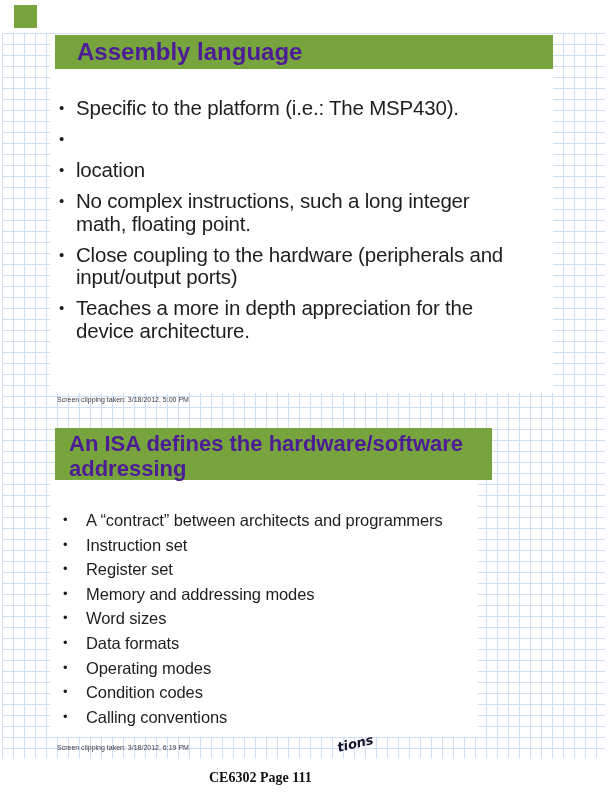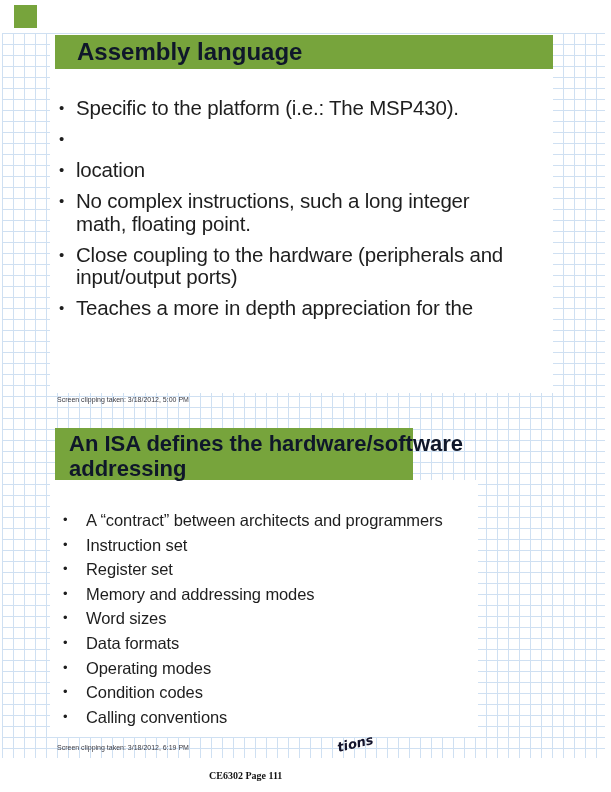--- a/index.html
+++ b/index.html
@@ -22,29 +22,29 @@
   .corner-marker{
     position:absolute;left:14px;top:5px;width:23px;height:23px;
     background:var(--green);
   }
 
   .slide-white{position:absolute;background:#ffffff;}
   #slide1-body{left:50px;top:34px;width:503px;height:359px;}
   #slide2-body{left:50px;top:480px;width:428px;height:257px;}
 
   .slide-titlebar{
-    position:absolute;background:var(--green);color:#0f172a;
+    position:absolute;background:var(--green);color:#4c1d95;
     font-weight:bold;box-sizing:border-box;
   }
   #slide1-titlebar{
     left:55px;top:35px;width:498px;height:34px;
     font-size:24px;line-height:34px;padding-left:22px;
   }
   #slide2-titlebar{
-    left:55px;top:428px;width:358px;height:52px;
+    left:55px;top:428px;width:437px;height:52px;
     font-size:22px;line-height:25px;padding:3px 0 0 14px;
   }
   .title-line{display:block;white-space:nowrap;}
 
   .bullets{
     position:absolute;list-style:none;margin:0;padding:0;color:#1e1e1e;
   }
   #slide1-bullets{
     left:59px;top:97px;width:492px;
     font-size:20.5px;line-height:22.5px;letter-spacing:-0.2px;
@@ -70,21 +70,21 @@
   #caption2{top:744px;}
 
   .handwriting{
     position:absolute;left:337px;top:736px;
     font-family:"DejaVu Sans", sans-serif;font-style:italic;font-weight:600;
     font-size:13px;color:#13132b;transform:rotate(-13deg);white-space:nowrap;
   }
 
   .footer{
     position:absolute;left:209px;top:770px;
-    font-family:"Liberation Serif", serif;font-size:10px;font-weight:600;
+    font-family:"Liberation Serif", serif;font-size:14px;font-weight:600;
     color:#111111;white-space:nowrap;
   }
 </style>
 </head>
 <body style="--green: #77a43c; --grid-line: #cfe0f2;">
 
 <div class="page">
 
   <div class="grid"></div>
 
@@ -123,20 +123,21 @@
         <span class="dot">•</span>
         <span class="blines">
           <span class="bline">Close coupling to the hardware (peripherals and</span>
           <span class="bline">input/output ports)</span>
         </span>
       </li>
       <li>
         <span class="dot">•</span>
         <span class="blines">
           <span class="bline">Teaches a more in depth appreciation for the</span>
+          <span class="bline">device architecture.</span>
         </span>
       </li>
     </ul>
   <div class="clip-caption" id="caption1">Screen clipping taken: 3/18/2012, 5:00 PM</div>
 
   <div class="slide-white" id="slide2-body"></div>
   <div class="slide-titlebar" id="slide2-titlebar">
     <span class="title-line">An ISA defines the hardware/software</span>
     <span class="title-line">addressing</span>
   </div>

